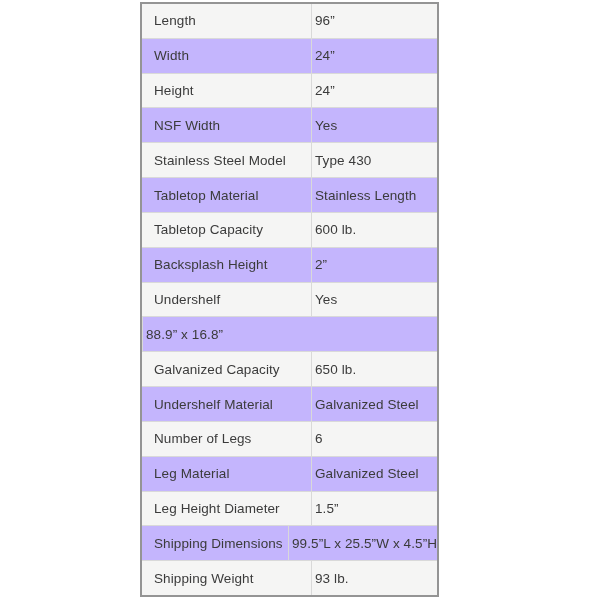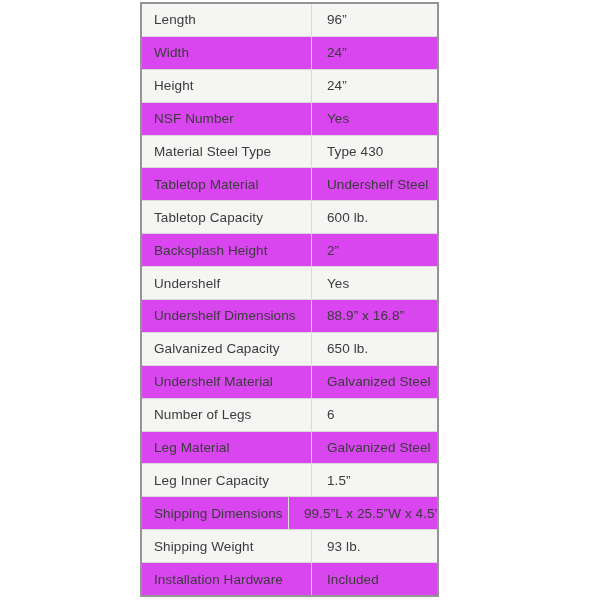--- a/index.html
+++ b/index.html
@@ -21,21 +21,21 @@
     border: 2px solid #949494;
     background: #ffffff;
     display: flex;
     flex-direction: column;
   }
 
   .row {
     flex: 1 1 0;
     display: flex;
     align-items: stretch;
-    background: #d946ef;
+    background: #c4b5fd;
     min-height: 0;
   }
 
   .row + .row {
     border-top: 1px solid #d9d9d9;
   }
 
   .row:nth-child(odd) {
     background: #f5f5f4;
   }
@@ -54,21 +54,21 @@
   .cell.label {
     width: 169px;
     flex: 0 0 169px;
     padding-left: 12px;
     padding-right: 6px;
   }
 
   .cell.value {
     flex: 1 1 auto;
     border-left: 1px solid #d9d9d9;
-    padding-left: 15px;
+    padding-left: 3px;
     padding-right: 4px;
   }
 
   
   .row:nth-child(16) .cell.label {
     width: 146px;
     flex: 0 0 146px;
   }
 </style>
 </head>
@@ -84,51 +84,50 @@
     <div class="cell label">Width</div>
     <div class="cell value">24”</div>
   </div>
 
   <div class="row">
     <div class="cell label">Height</div>
     <div class="cell value">24”</div>
   </div>
 
   <div class="row">
-    <div class="cell label">NSF Number</div>
+    <div class="cell label">NSF Width</div>
     <div class="cell value">Yes</div>
   </div>
 
   <div class="row">
-    <div class="cell label">Material Steel Type</div>
+    <div class="cell label">Stainless Steel Model</div>
     <div class="cell value">Type 430</div>
   </div>
 
   <div class="row">
     <div class="cell label">Tabletop Material</div>
-    <div class="cell value">Undershelf Steel</div>
+    <div class="cell value">Stainless Length</div>
   </div>
 
   <div class="row">
     <div class="cell label">Tabletop Capacity</div>
     <div class="cell value">600 lb.</div>
   </div>
 
   <div class="row">
     <div class="cell label">Backsplash Height</div>
     <div class="cell value">2”</div>
   </div>
 
   <div class="row">
     <div class="cell label">Undershelf</div>
     <div class="cell value">Yes</div>
   </div>
 
   <div class="row">
-    <div class="cell label">Undershelf Dimensions</div>
     <div class="cell value">88.9” x 16.8”</div>
   </div>
 
   <div class="row">
     <div class="cell label">Galvanized Capacity</div>
     <div class="cell value">650 lb.</div>
   </div>
 
   <div class="row">
     <div class="cell label">Undershelf Material</div>
@@ -139,32 +138,28 @@
     <div class="cell label">Number of Legs</div>
     <div class="cell value">6</div>
   </div>
 
   <div class="row">
     <div class="cell label">Leg Material</div>
     <div class="cell value">Galvanized Steel</div>
   </div>
 
   <div class="row">
-    <div class="cell label">Leg Inner Capacity</div>
+    <div class="cell label">Leg Height Diameter</div>
     <div class="cell value">1.5”</div>
   </div>
 
   <div class="row">
     <div class="cell label">Shipping Dimensions</div>
     <div class="cell value">99.5”L x 25.5”W x 4.5”H</div>
   </div>
 
   <div class="row">
     <div class="cell label">Shipping Weight</div>
     <div class="cell value">93 lb.</div>
   </div>
 
-  <div class="row">
-    <div class="cell label">Installation Hardware</div>
-    <div class="cell value">Included</div>
-  </div>
 
 </div>
 
 </body></html>

